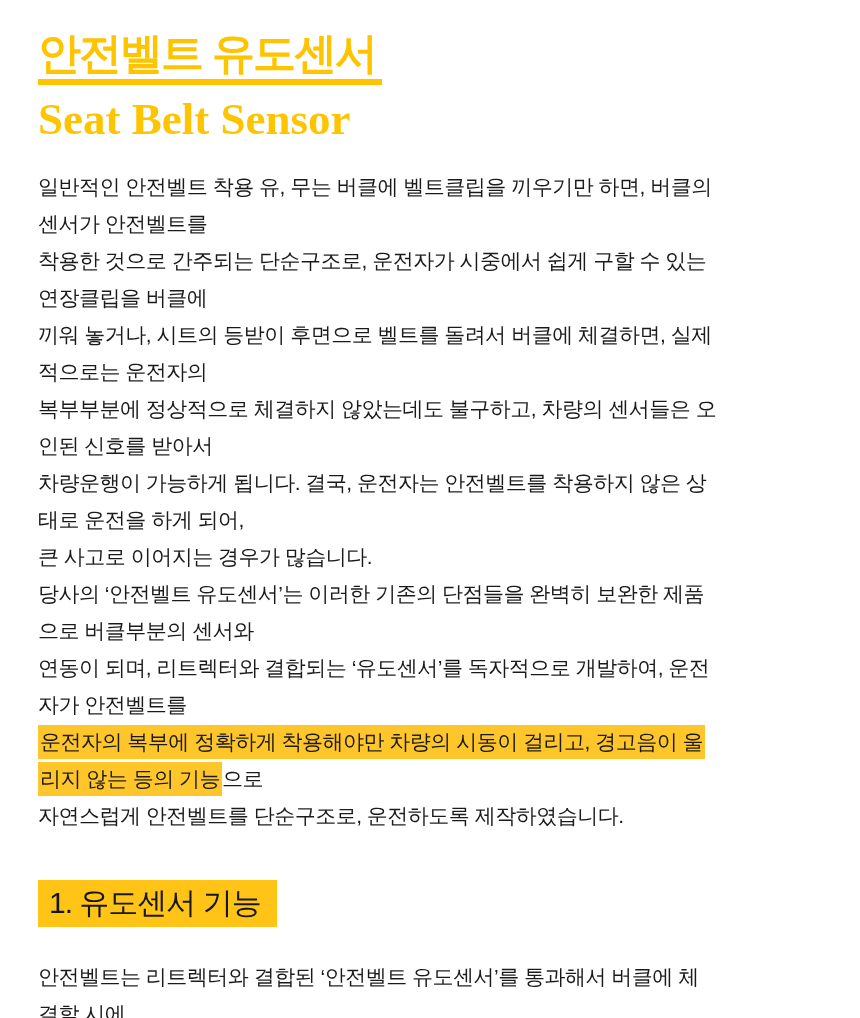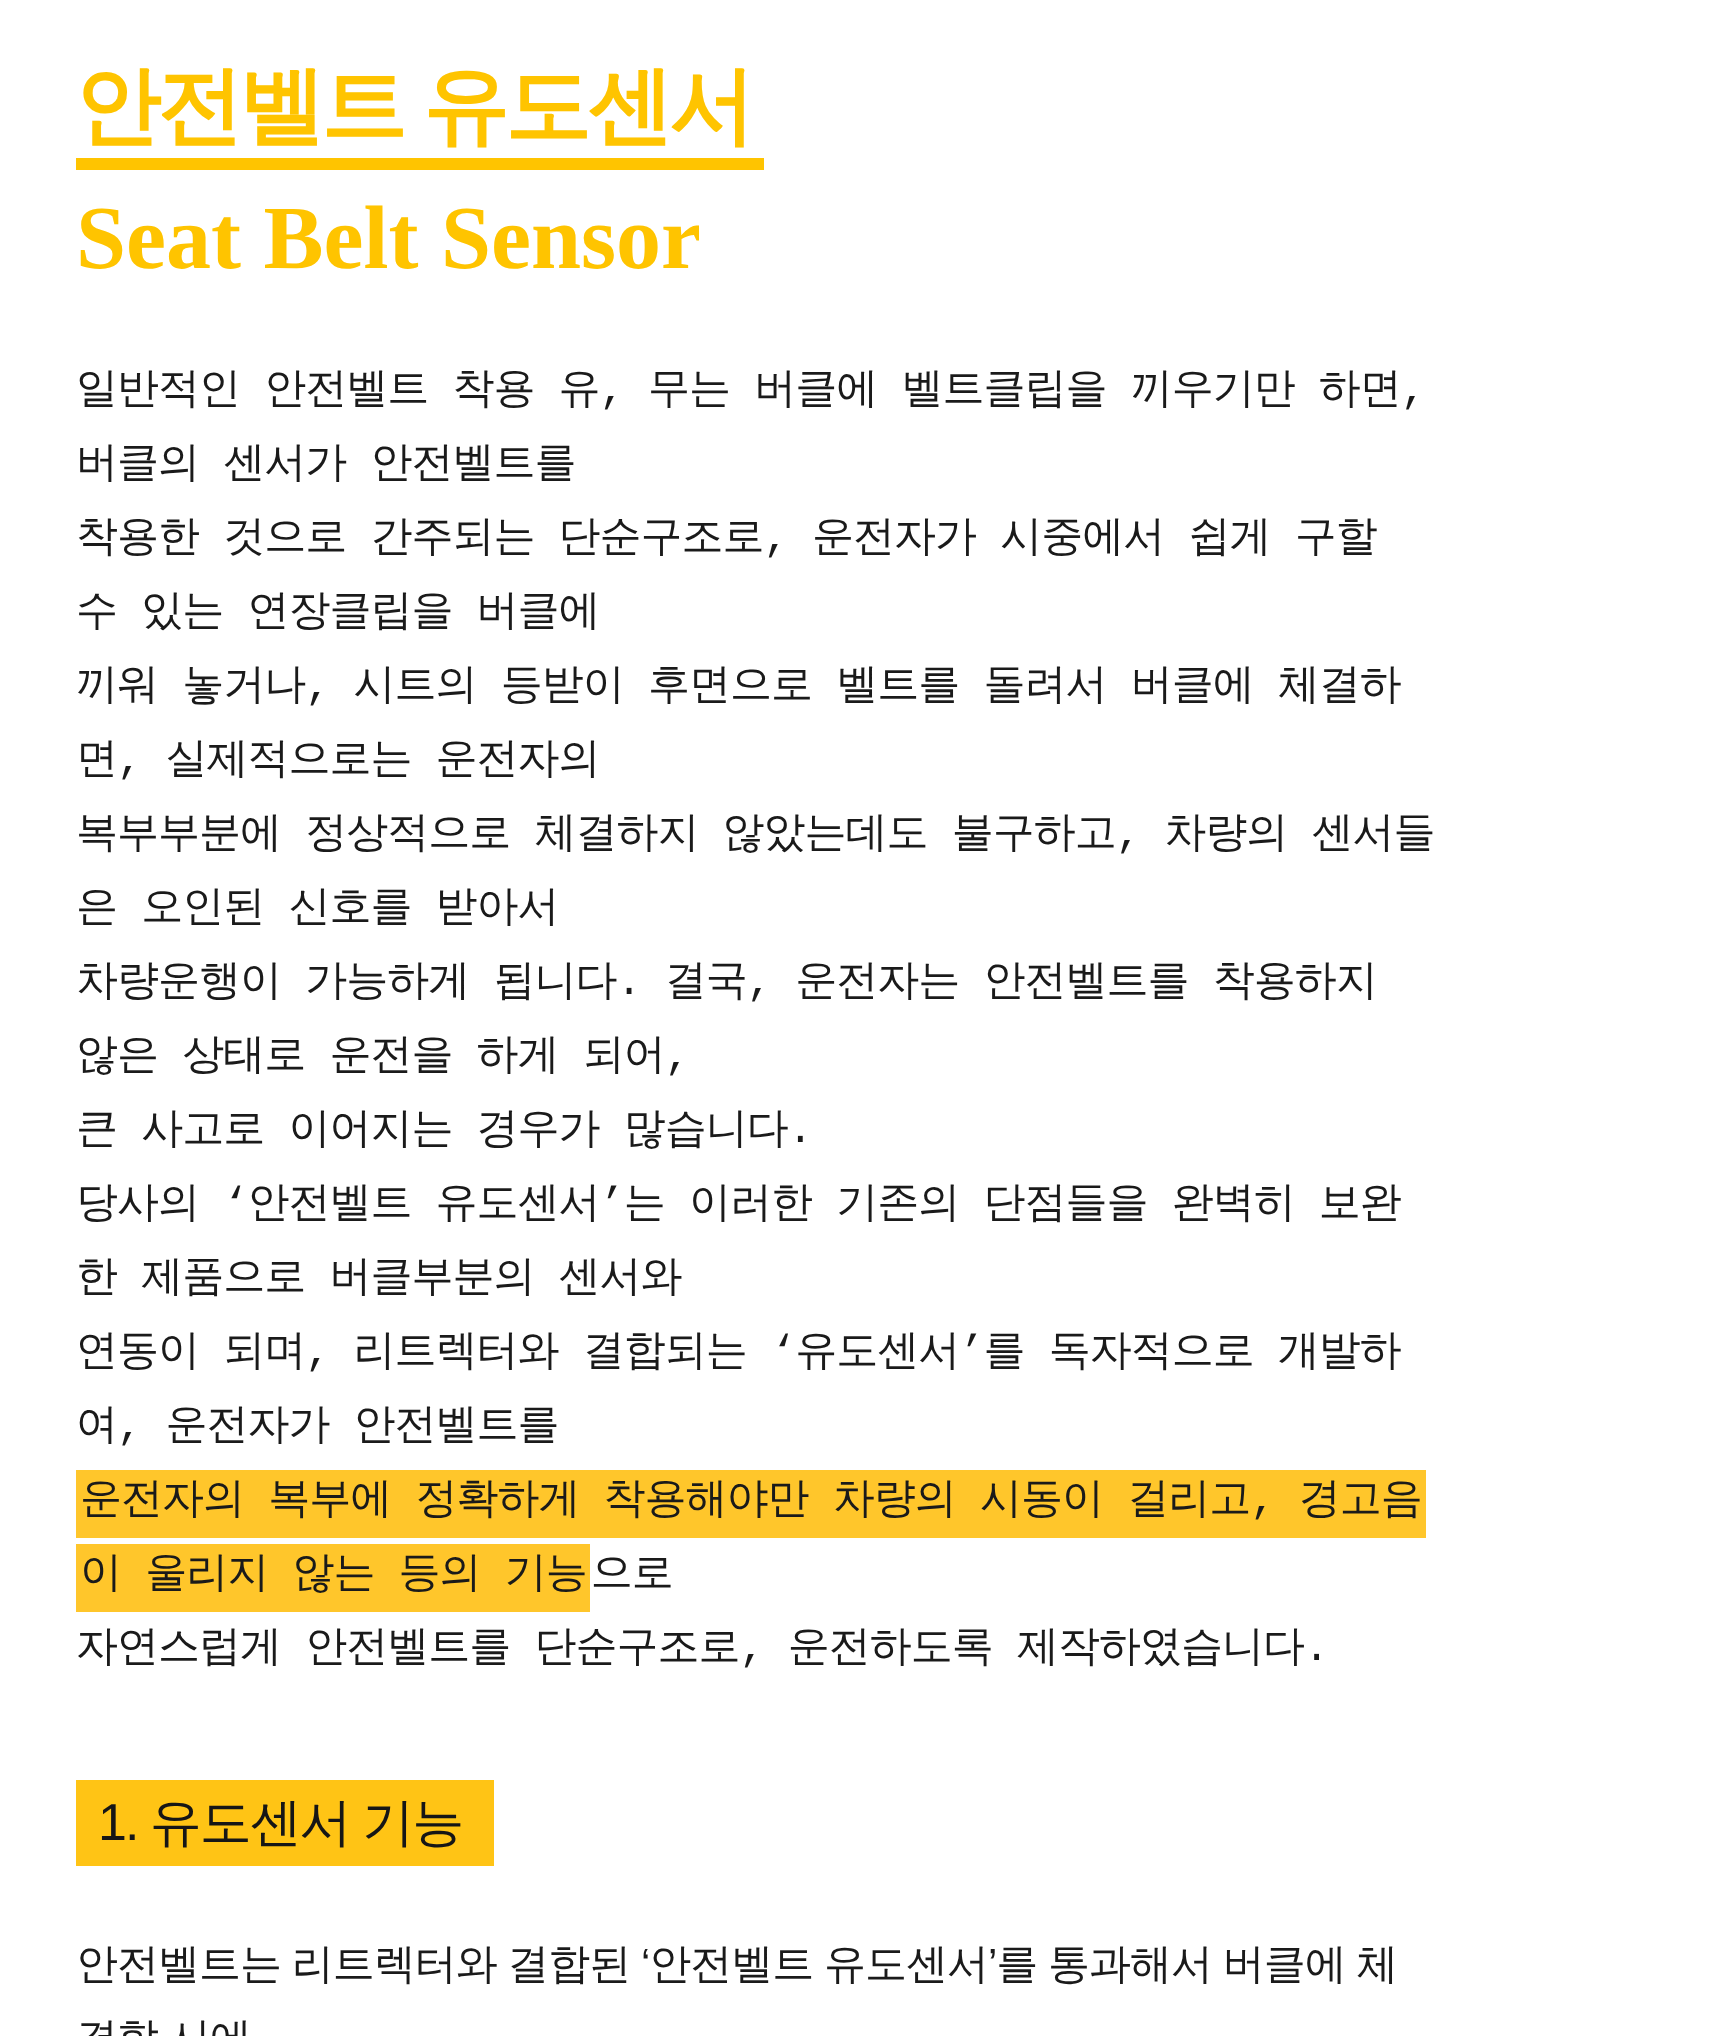--- a/index.html
+++ b/index.html
@@ -50,29 +50,29 @@
     font-size: 21px;
     line-height: 37px;
     white-space: pre-wrap;
     letter-spacing: -0.5px;
   }
   .hl {
     background: #FFC62B;
     padding: 5px 2px 6px 2px;
     box-decoration-break: clone;
   }
-  .intro-block { margin-top: 34px; font-family: Liberation Mono, monospace; }
+  .intro-block { margin-top: 24px; }
   
   .section-heading-wrap { margin-top: 46px; }
   .section-heading {
     display: inline-block;
     margin: 0;
     background: #FFC415;
     color: #161616;
-    font-size: 26px;
+    font-size: 30px;
     font-weight: 400;
     letter-spacing: -1px;
     line-height: 1.0;
     padding: 8px 16px 9px 11px;
   }
   .function-intro { margin-top: 31px; }
 </style>
 </head>
 <body>
 

